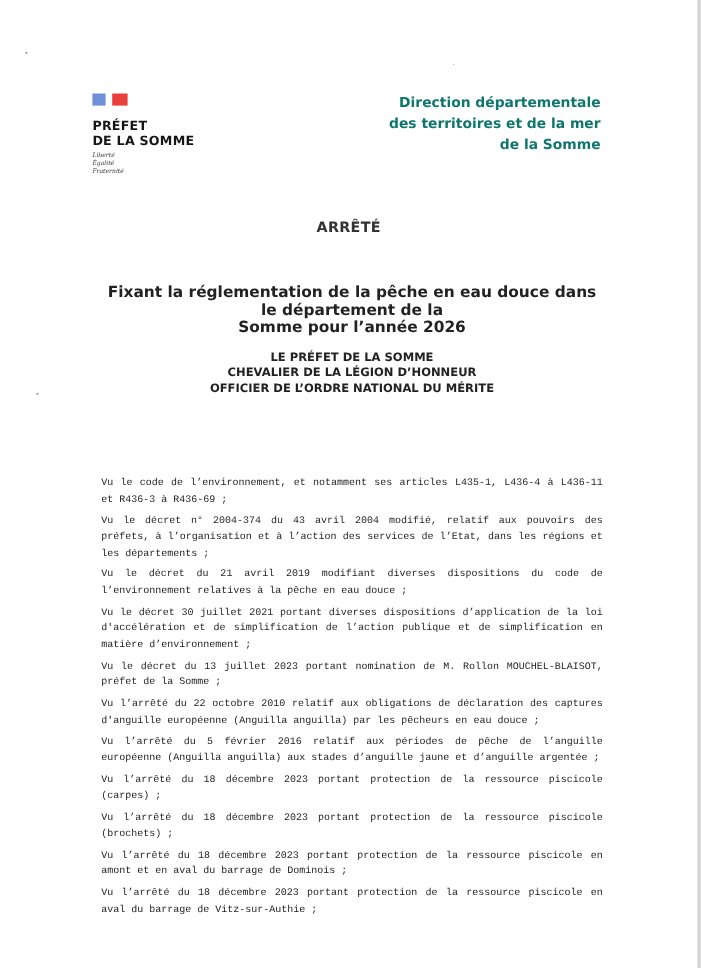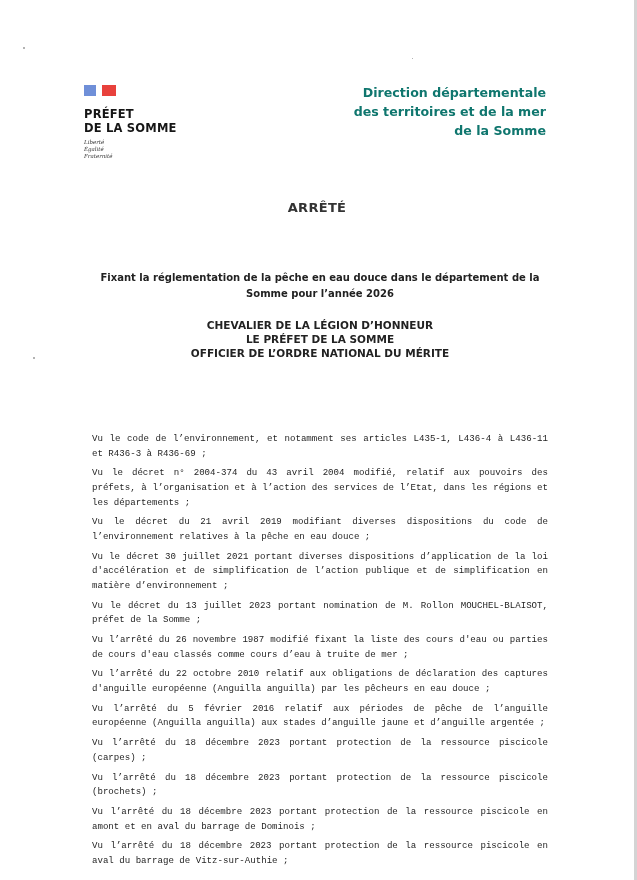--- a/index.html
+++ b/index.html
@@ -16,21 +16,21 @@
   .flag { display: flex; gap: 6px; height: 11px; }
   .flag .blue { width: 12px; height: 11px; background: #6f8fd8; }
   .flag .red { width: 14px; height: 11px; background: #e8413c; }
   .prefet-name { margin-top: 12px; font-weight: bold; font-size: 11.5px; line-height: 13.5px; color: #161616; letter-spacing: 0.2px; }
   .motto { margin-top: 4px; font-family: "DejaVu Serif", "Liberation Serif", serif; font-style: italic; font-size: 5.5px; line-height: 7px; color: #333; }
 
   
   .direction { position: absolute; right: 88px; top: 83px; text-align: right; font-weight: bold; font-size: 12.6px; line-height: 19px; color: #0f766e; }
 
   .title { position: absolute; left: 0; width: 634px; top: 200px; text-align: center; font-weight: bold; font-size: 13px; color: #333; letter-spacing: 0.3px; }
-  .subtitle { position: absolute; left: 90px; width: 460px; top: 258px; text-align: center; font-weight: bold; font-size: 10px; line-height: 16px; color: #222; margin-top: 12px; }
+  .subtitle { position: absolute; left: 90px; width: 460px; top: 258px; text-align: center; font-weight: bold; font-size: 14px; line-height: 16px; color: #222; }
   .prefet-titles { position: absolute; left: 90px; width: 460px; top: 318px; text-align: center; font-weight: bold; font-size: 10.5px; line-height: 14px; color: #222; }
 
   .visas { position: absolute; left: 92px; width: 456px; top: 432px; font-family: Liberation Mono, monospace; }
   .visa { font-size: 9.1px; line-height: 14.6px; text-align: justify; margin: 0 0 5.2px 0; color: #1f1f1f; }
 </style>
 </head>
 <body>
 
 <div class="page">
 
@@ -61,32 +61,31 @@
   </div>
 
   <div class="title">ARRÊTÉ</div>
 
   <div class="subtitle">
     <div>Fixant la réglementation de la pêche en eau douce dans le département de la</div>
     <div>Somme pour l’année 2026</div>
   </div>
 
   <div class="prefet-titles">
+    <div>LE PRÉFET DE LA SOMME</div>
     <div>CHEVALIER DE LA LÉGION D’HONNEUR</div>
-    <div>LE PRÉFET DE LA SOMME</div>
     <div>OFFICIER DE L’ORDRE NATIONAL DU MÉRITE</div>
   </div>
 
   <div class="visas">
     <p class="visa">Vu le code de l’environnement, et notamment ses articles L435-1, L436-4 à L436-11 et R436-3 à R436-69 ;</p>
     <p class="visa">Vu le décret n° 2004-374 du 43 avril 2004 modifié, relatif aux pouvoirs des préfets, à l’organisation et à l’action des services de l’Etat, dans les régions et les départements ;</p>
     <p class="visa">Vu le décret du 21 avril 2019 modifiant diverses dispositions du code de l’environnement relatives à la pêche en eau douce ;</p>
     <p class="visa">Vu le décret 30 juillet 2021 portant diverses dispositions d’application de la loi d'accélération et de simplification de l’action publique et de simplification en matière d’environnement ;</p>
     <p class="visa">Vu le décret du 13 juillet 2023 portant nomination de M. Rollon MOUCHEL-BLAISOT, préfet de la Somme ;</p>
-    <p class="visa">Vu l’arrêté du 26 novembre 1987 modifié fixant la liste des cours d'eau ou parties de cours d'eau classés comme cours d’eau à truite de mer ;</p>
     <p class="visa">Vu l’arrêté du 22 octobre 2010 relatif aux obligations de déclaration des captures d'anguille européenne (Anguilla anguilla) par les pêcheurs en eau douce ;</p>
     <p class="visa">Vu l’arrêté du 5 février 2016 relatif aux périodes de pêche de l’anguille européenne (Anguilla anguilla) aux stades d’anguille jaune et d’anguille argentée ;</p>
     <p class="visa">Vu l’arrêté du 18 décembre 2023 portant protection de la ressource piscicole (carpes) ;</p>
     <p class="visa">Vu l’arrêté du 18 décembre 2023 portant protection de la ressource piscicole (brochets) ;</p>
     <p class="visa">Vu l’arrêté du 18 décembre 2023 portant protection de la ressource piscicole en amont et en aval du barrage de Dominois ;</p>
     <p class="visa">Vu l’arrêté du 18 décembre 2023 portant protection de la ressource piscicole en aval du barrage de Vitz-sur-Authie ;</p>
   </div>
 </div>
 
 <div class="edge"></div>

